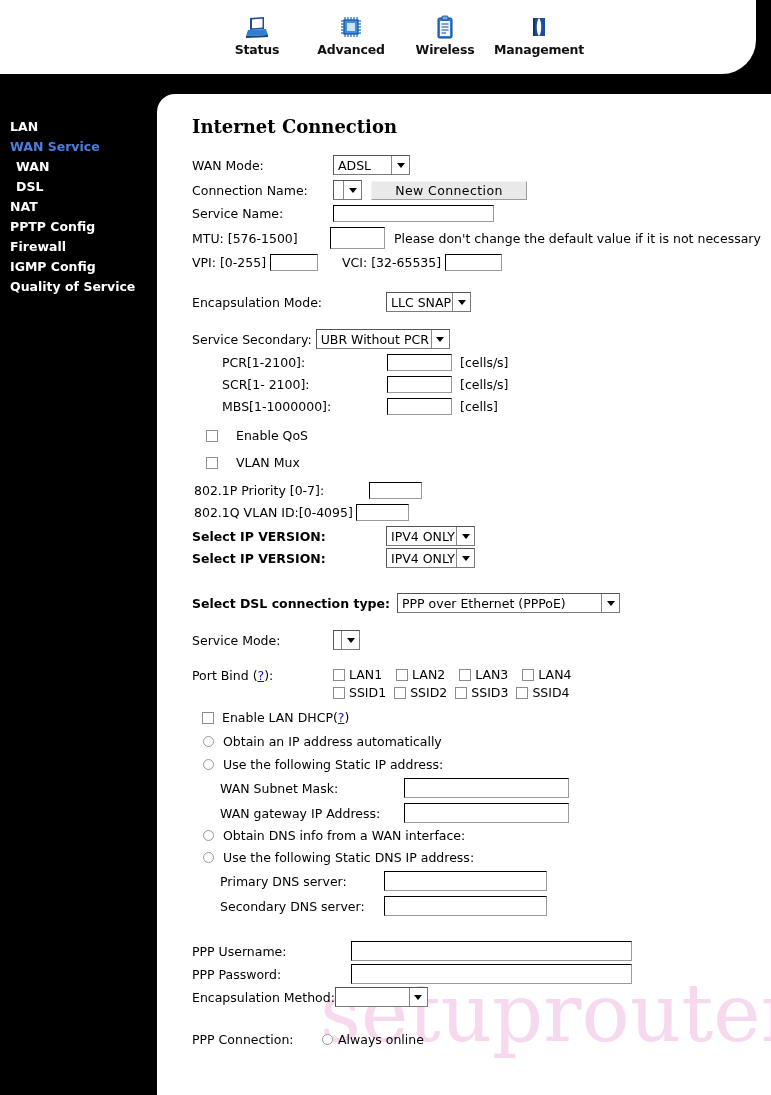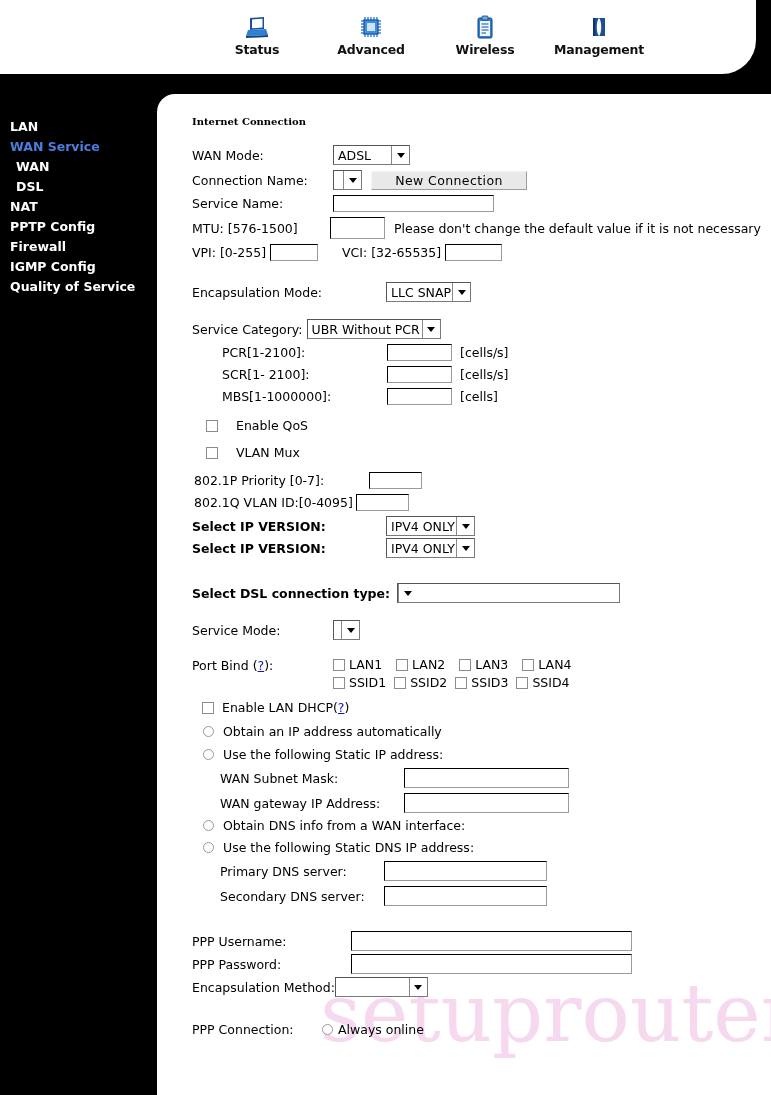--- a/index.html
+++ b/index.html
@@ -27,21 +27,21 @@
     background: #ffffff;
     border-bottom-right-radius: 34px;
     z-index: 5;
   }
   #nav-row {
     position: absolute;
     left: 218px;
     top: 14px;
     display: flex;
     align-items: flex-end;
-    gap: 36px;
+    gap: 16px;
   }
   .nav-item {
     display: flex;
     flex-direction: column;
     align-items: center;
     cursor: pointer;
     width: 78px;
   }
   .nav-icon {
     width: 26px;
@@ -112,21 +112,21 @@
     color: #f6d9ef;
     white-space: nowrap;
     z-index: 1;
     pointer-events: none;
     line-height: 1;
   }
   #form-layer { position: relative; z-index: 2; }
 
   h2.section-title {
     font-family: "DejaVu Serif", "Liberation Serif", serif;
-    font-size: 10px;
+    font-size: 18px;
     font-weight: bold;
     margin: 0 0 18px 0;
     color: #000;
   }
 
   
   .row {
     display: flex;
     align-items: center;
     margin-bottom: 5px;
@@ -386,21 +386,21 @@
         <span class="lbl" style="width:194px">Encapsulation Mode:</span>
         <span class="sel" style="width:85px">
           <span class="seltext">LLC SNAP</span>
           <span class="arrowbox"></span>
         </span>
       </div>
 
       <div class="spacer-12"></div>
 
       <div class="row">
-        <span class="lbl">Service Category:</span>
+        <span class="lbl">Service Secondary:</span>
         <span class="sel" style="width:134px;margin-left:4px">
           <span class="seltext">UBR Without PCR</span>
           <span class="arrowbox"></span>
         </span>
       </div>
 
       <div class="row">
         <span class="lbl" style="width:195px;padding-left:30px;box-sizing:border-box">PCR[1-2100]:</span>
         <input class="tb" style="width: 65px;" type="text" value="">
         <span class="unit">[cells/s]</span>
@@ -454,20 +454,21 @@
           <span class="seltext">IPV4 ONLY</span>
           <span class="arrowbox"></span>
         </span>
       </div>
 
       <div class="spacer-20"></div>
 
       <div class="row">
         <span class="lbl b">Select DSL connection type:</span>
         <span class="sel" style="width:223px;margin-left:7px">
+          <span class="seltext">PPP over Ethernet (PPPoE)</span>
           <span class="arrowbox"></span>
         </span>
       </div>
 
       <div class="spacer-12"></div>
 
       <div class="row">
         <span class="lbl" style="width:141px">Service Mode:</span>
         <span class="sel" style="width:27px">
           <span class="seltext" style="padding:0"></span>

